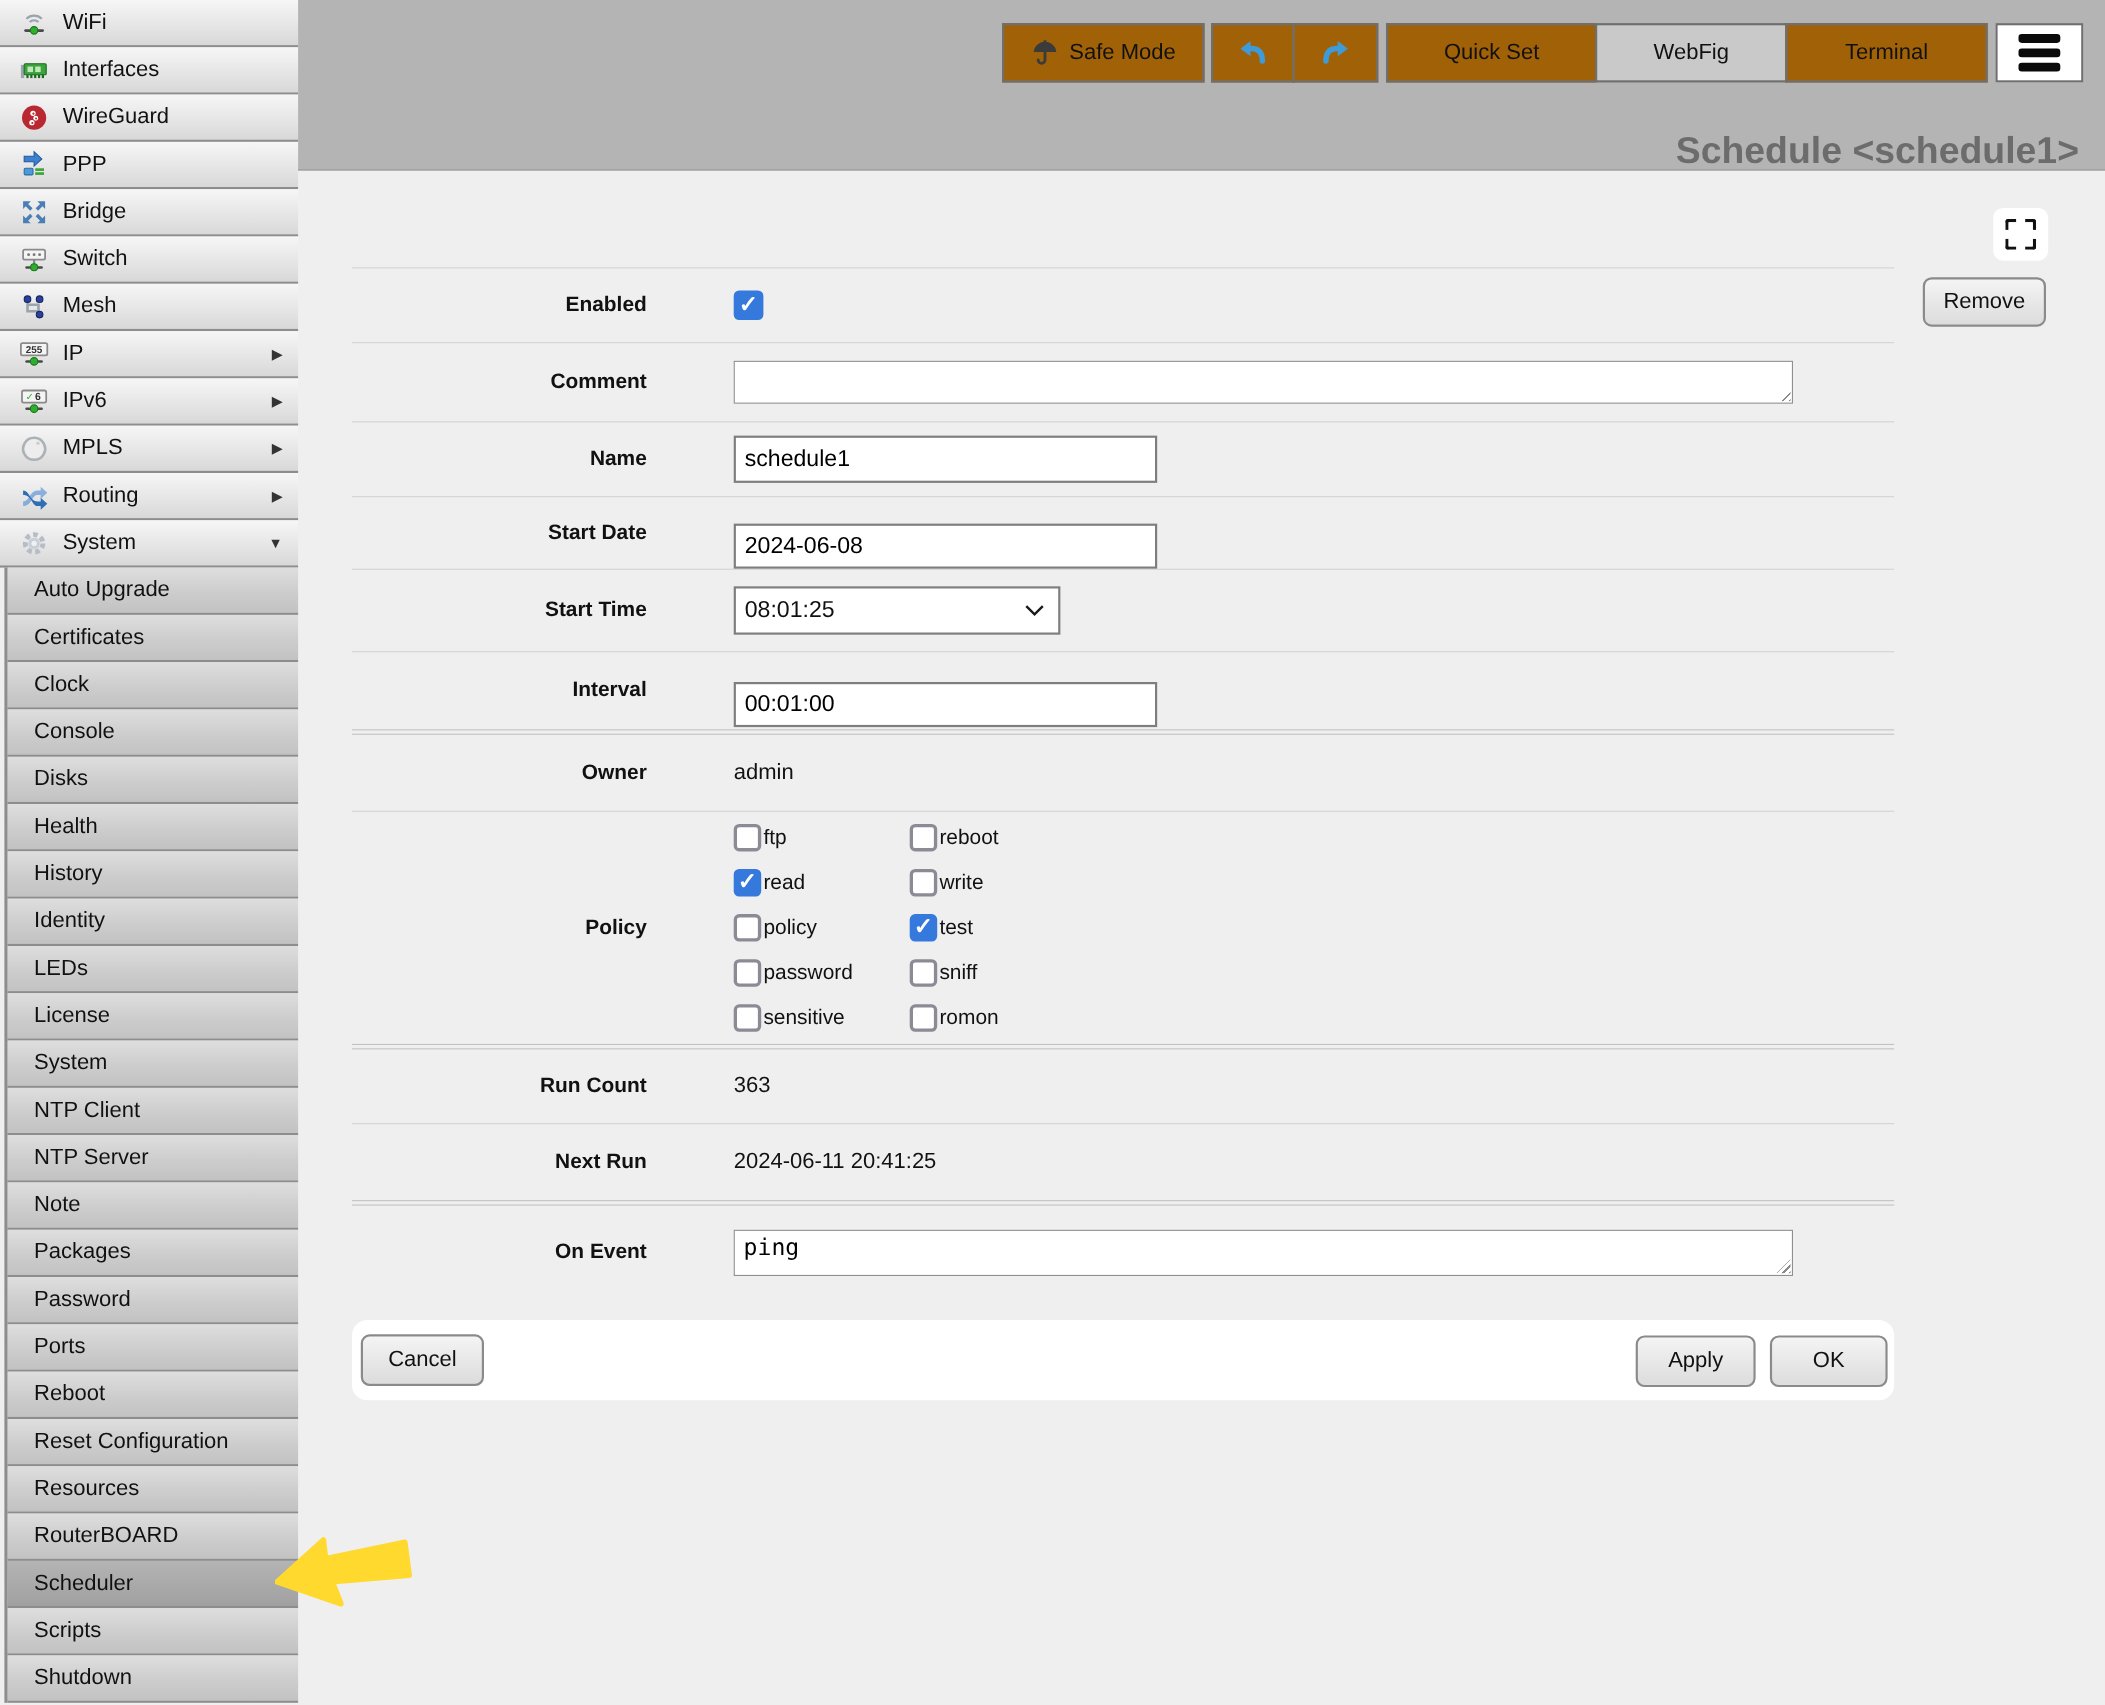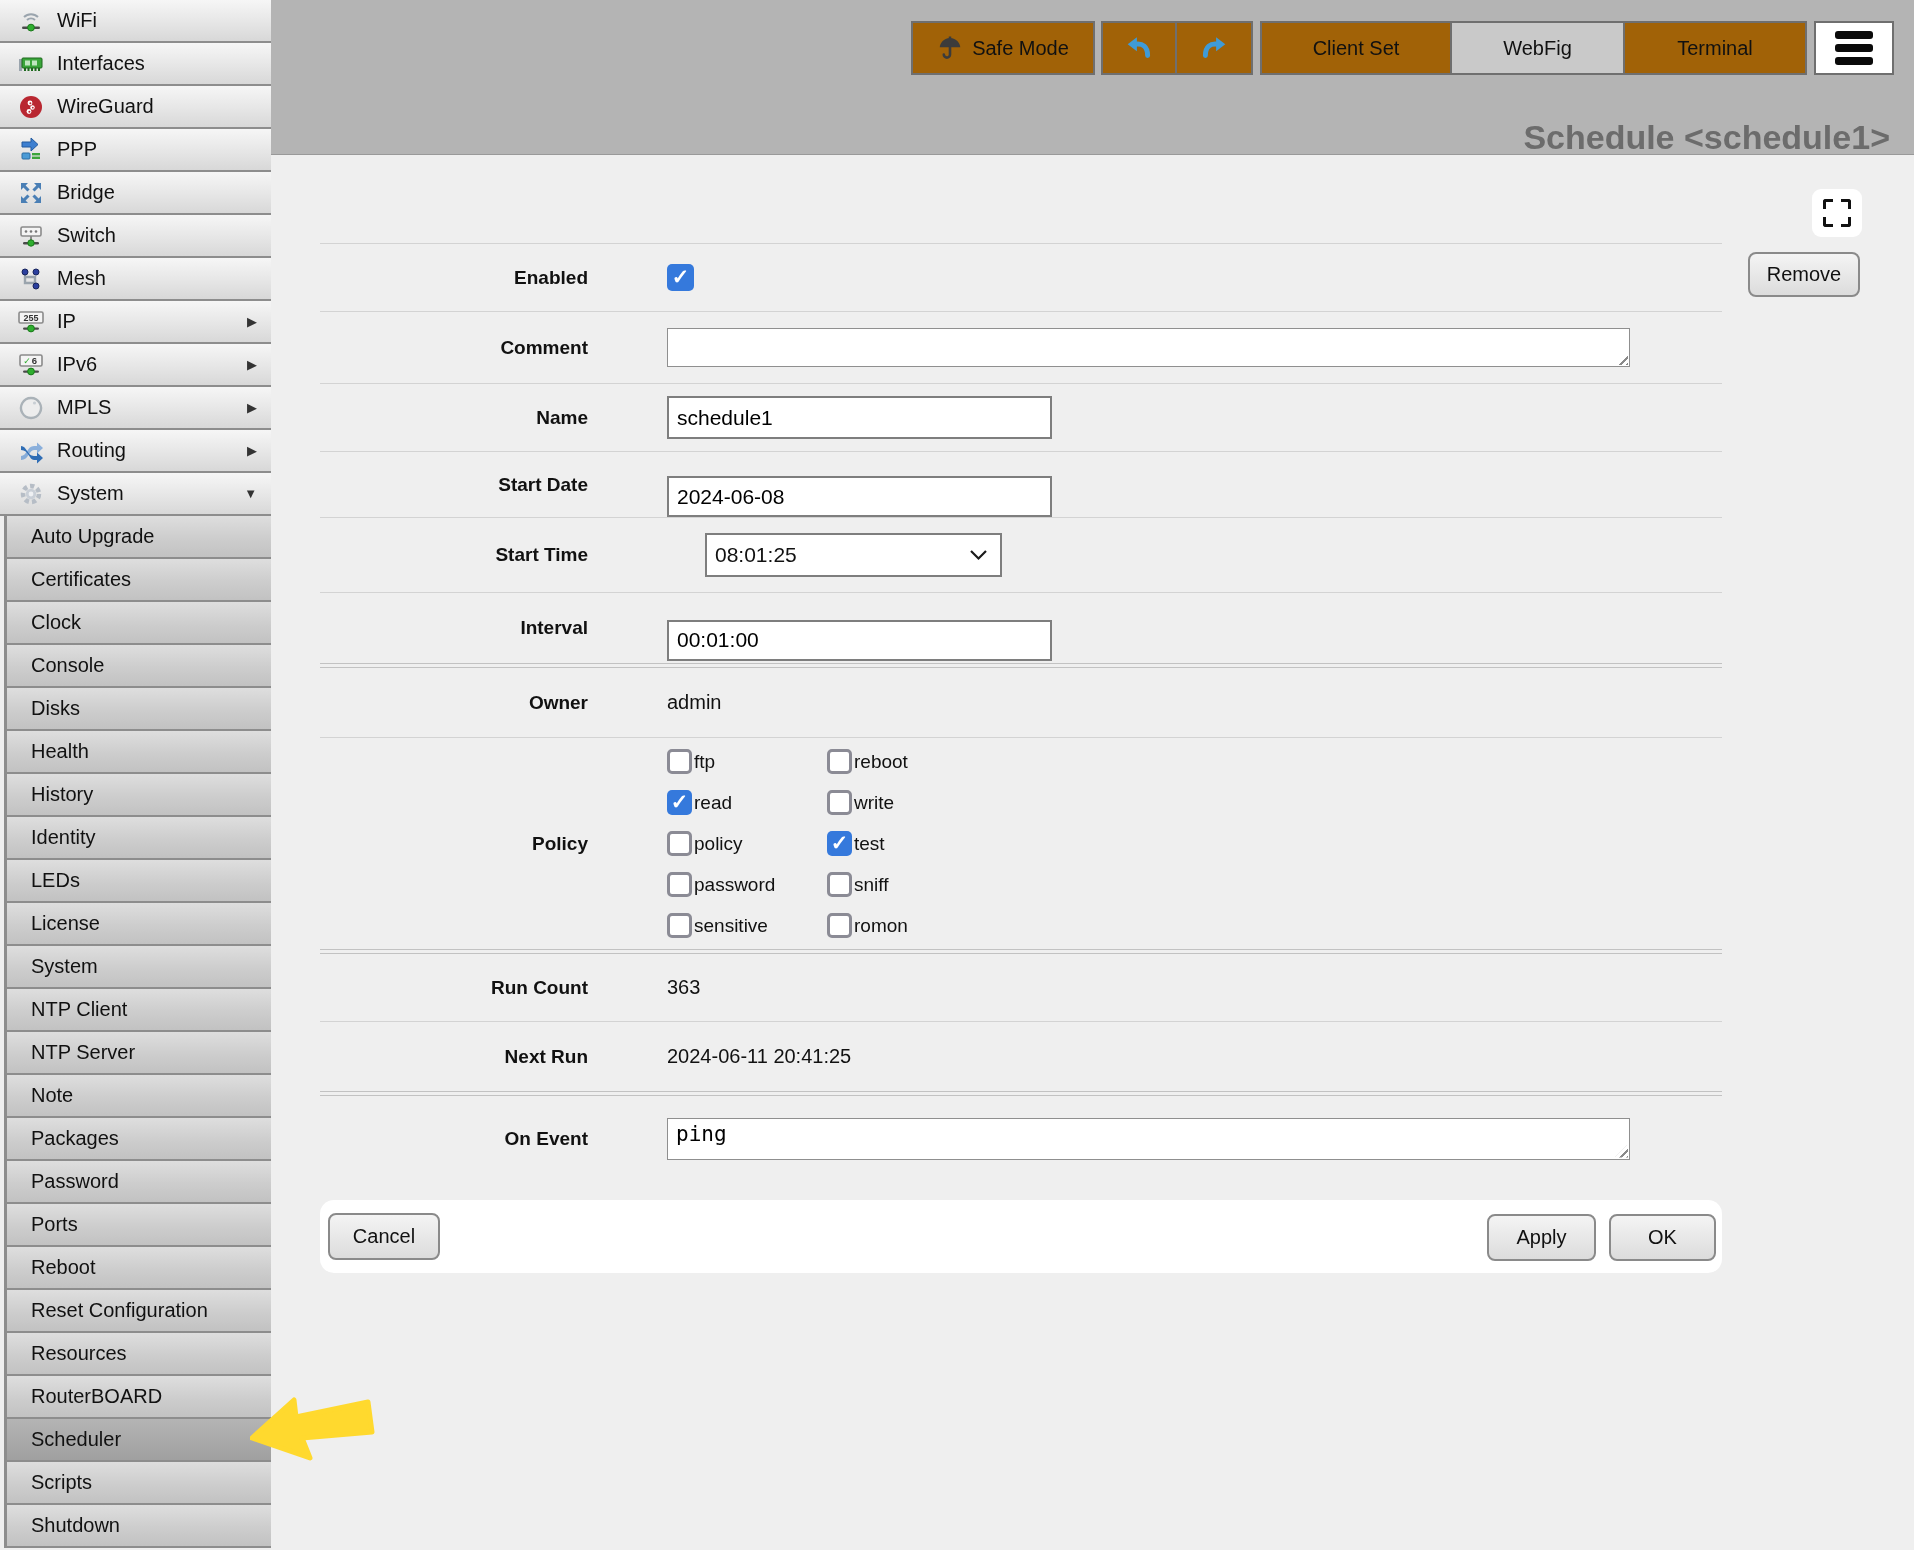--- a/index.html
+++ b/index.html
@@ -82,21 +82,21 @@
     width:963px; border:1px solid #8f8f8f; background:#fff; resize:none; display:block;
     font-size:21px; padding:3px 8px; color:#000; outline:none;
   }
   .ta-comment { height:39px; font-family:"Liberation Sans", sans-serif; }
   .ta-onevent { height:42px; font-family:"DejaVu Sans Mono", monospace; }
   .ta-grip { position:absolute; right:2px; bottom:2px; width:13px; height:13px;
              background:repeating-linear-gradient(135deg, rgba(0,0,0,0) 0 3px, #8a8a8a 3px 4.5px);
              clip-path:polygon(100% 0, 100% 100%, 0 100%); pointer-events:none; }
   .fake-select {
     width:297px; height:44px; border:2px solid #7e7e7e; background:#fff; font-size:21px;
-    display:flex; align-items:center; justify-content:space-between; padding:0 12px 0 8px; cursor:pointer;margin-left:38px;
+    display:flex; align-items:center; justify-content:space-between; padding:0 12px 0 8px; cursor:pointer;
   }
   .plain-val { font-size:20px; color:#111; }
 
   .cb { width:25px; height:25px; border-radius:5px; flex-shrink:0; position:relative; cursor:pointer; }
   .cb.unchecked { background:#fff; border:3px solid #8b8b95; }
   .cb.checked { background:#3579dc; }
   .cb.checked::after { content:"✓"; position:absolute; left:50%; top:50%; transform:translate(-50%,-54%);
                        color:#fff; font-size:21px; font-weight:bold; }
   .cb-big { width:27px; height:27px; }
   .policy-grid { display:flex; }
@@ -371,21 +371,21 @@
     <svg width="28" height="28" viewBox="0 0 26 26">
       <g transform="scale(-1,1) translate(-26,0)">
         <path d="M21 20 C21 11.5 16.5 8.5 9.5 9.5" fill="none" stroke="#3f9bd8" stroke-width="4.6" stroke-linecap="round"></path>
         <polygon points="11,3 11,16 2.5,9.5" fill="#3f9bd8"></polygon>
       </g>
     </svg>
   </span>
 </div>
 
 <div class="tbtn" style="left:1260px; width:192px;">
-  <span>Client Set</span>
+  <span>Quick Set</span>
 </div>
 <div class="tbtn active" style="left:1450px; width:175px;">
   <span>WebFig</span>
 </div>
 <div class="tbtn" style="left:1623px; width:184px;">
   <span>Terminal</span>
 </div>
 
 <div class="menu-btn">
   <span class="bar"></span>

